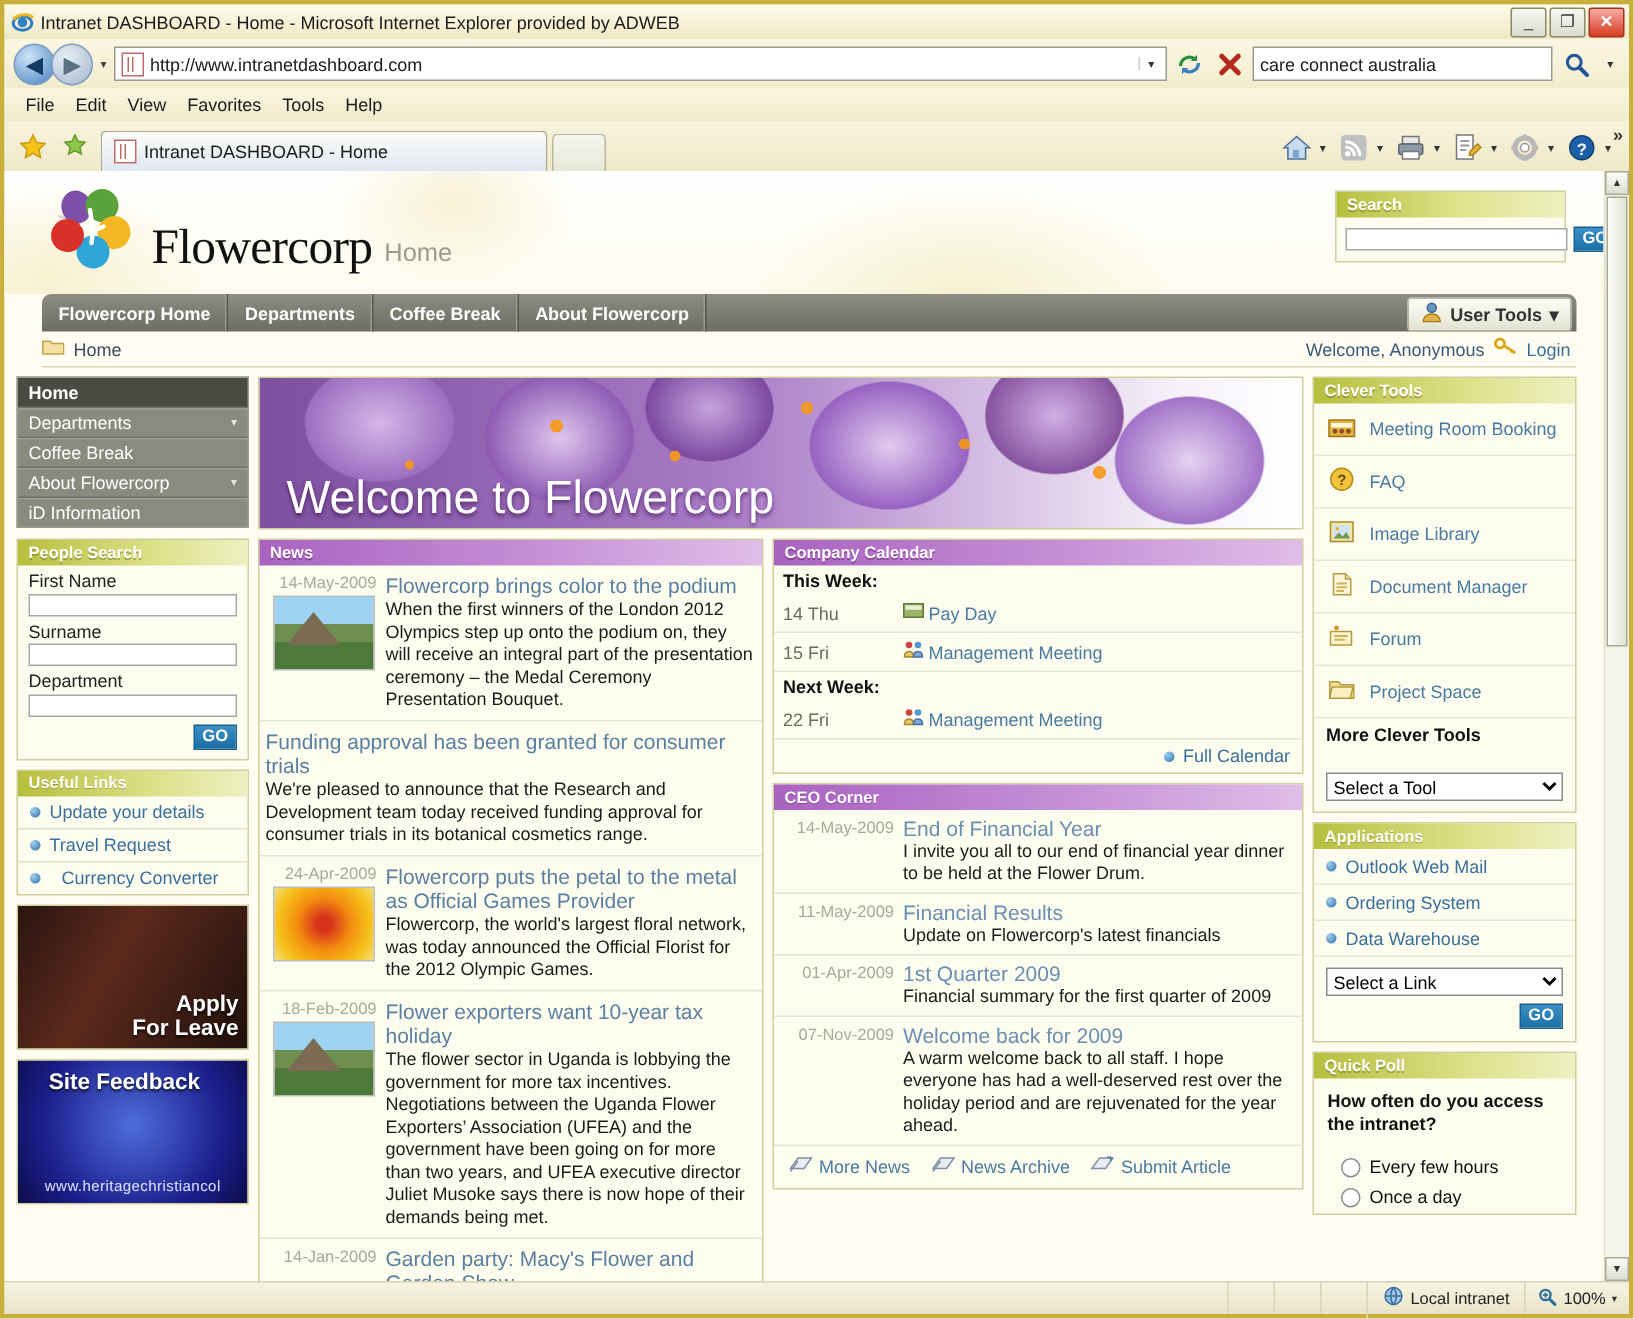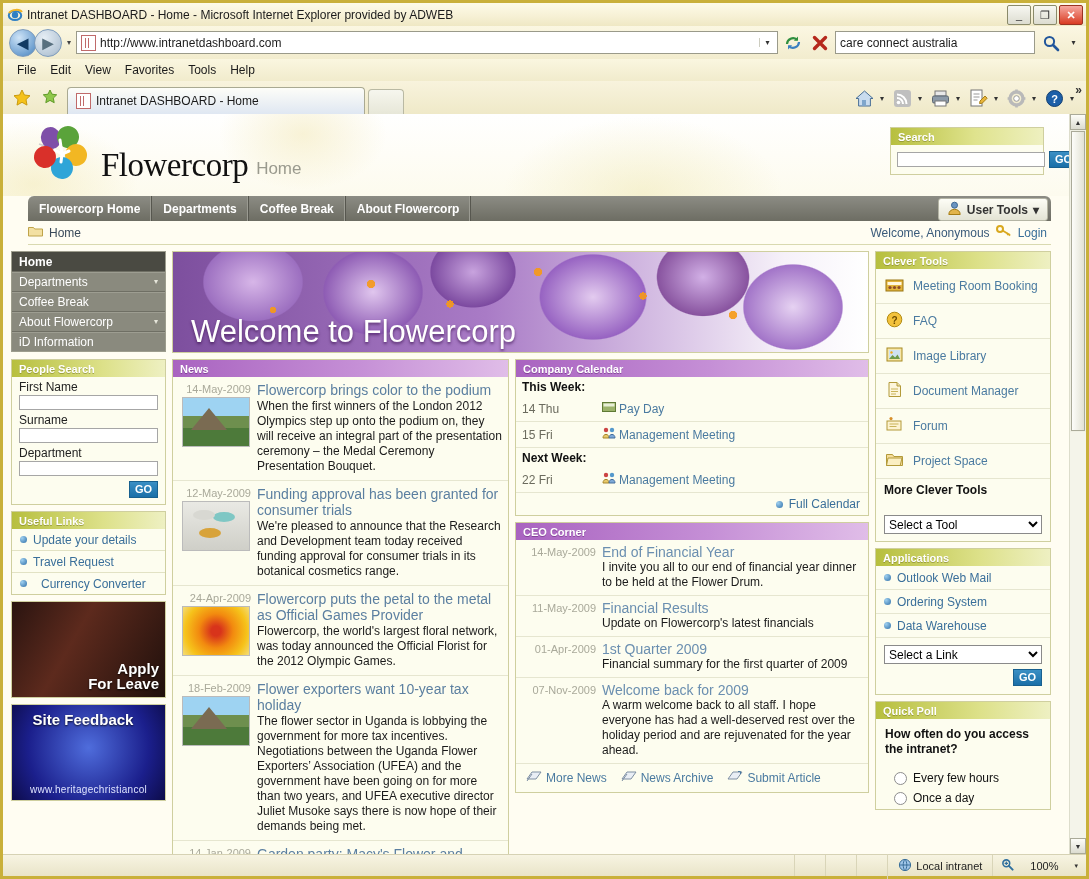--- a/index.html
+++ b/index.html
@@ -313,21 +313,21 @@
 
   
   .statusbar{
     height:21px;flex:0 0 21px;display:flex;align-items:center;
     background:linear-gradient(#f7f4e2,#e9e4c8);border-top:1px solid #d6d2b4;
     font-size:11px;color:#222;
   }
   .sb-left{flex:1;padding-left:6px;}
   .sb-cell{width:30px;height:100%;border-left:1px solid #d9d5b8;}
   .sb-zone{display:flex;align-items:center;gap:4px;padding:12px 10px;border-left:1px solid #d9d5b8;height:100%;justify-content:flex-end;}
-  .sb-zoom{display:flex;align-items:center;gap:16px;padding:0 8px;border-left:1px solid #d9d5b8;height:100%;}
+  .sb-zoom{display:flex;align-items:center;gap:4px;padding:0 8px;border-left:1px solid #d9d5b8;height:100%;}
   .caret{font-size:7px;color:#333;}
 </style>
 </head>
 <body>
 
 <div id="window">
 
   <div class="titlebar">
     <span class="ie-logo">
       <svg width="16" height="16" viewBox="0 0 16 16">
@@ -623,24 +623,20 @@
                       <div class="news-date">14-May-2009</div>
                       <span class="thumb mountain"></span>
                     </div>
                     <div class="news-body">
                       <div class="news-title">Flowercorp brings color to the podium</div>
                       <div class="news-sum">When the first winners of the London 2012 Olympics step up onto the podium on, they will receive an integral part of the presentation ceremony – the Medal Ceremony Presentation Bouquet.</div>
                     </div>
                   </div>
 
                   <div class="news-item">
-                    <div class="news-left">
-                      <div class="news-date">12-May-2009</div>
-                      <span class="thumb lab"></span>
-                    </div>
                     <div class="news-body">
                       <div class="news-title">Funding approval has been granted for consumer trials</div>
                       <div class="news-sum">We're pleased to announce that the Research and Development team today received funding approval for consumer trials in its botanical cosmetics range.</div>
                     </div>
                   </div>
 
                   <div class="news-item">
                     <div class="news-left">
                       <div class="news-date">24-Apr-2009</div>
                       <span class="thumb rose"></span>

